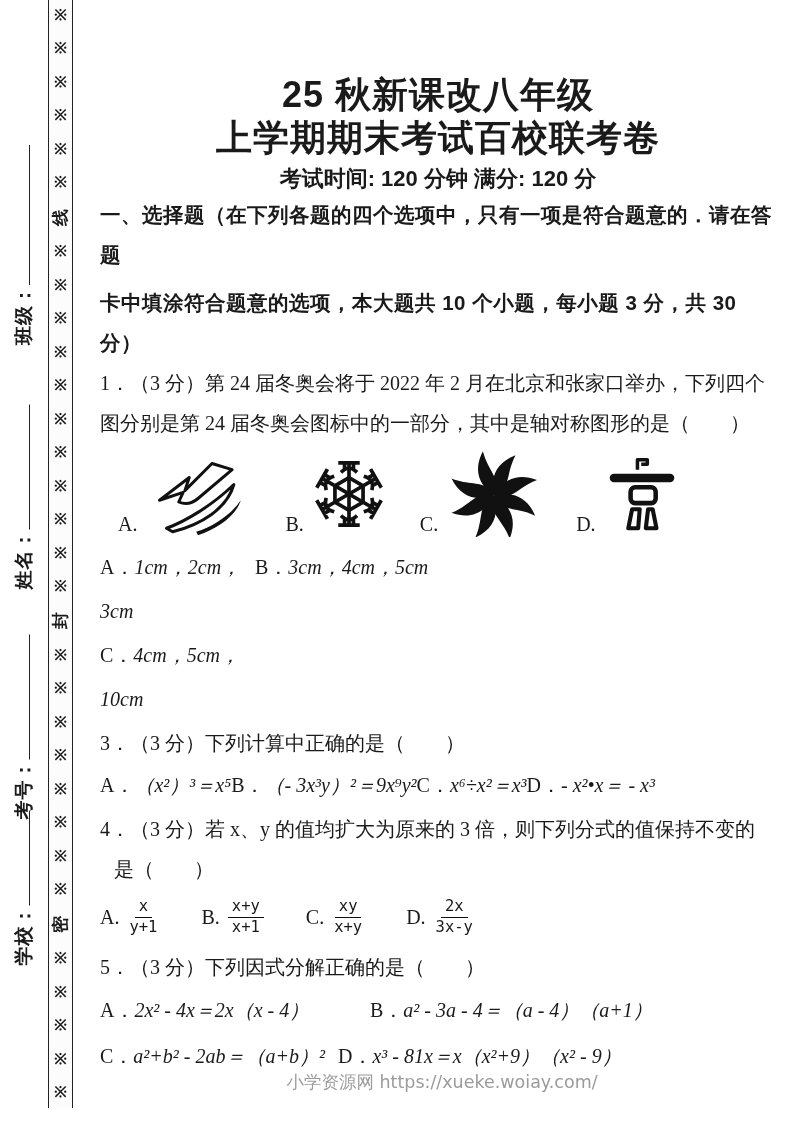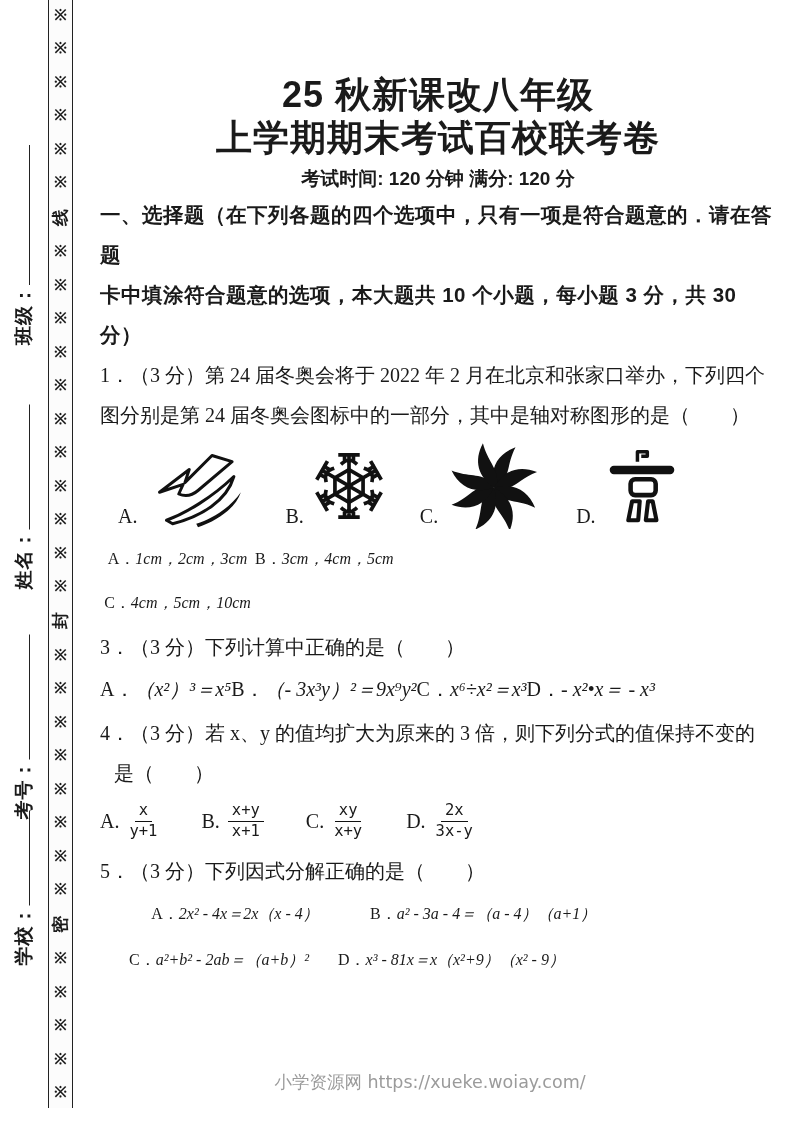--- a/index.html
+++ b/index.html
@@ -28,54 +28,54 @@
   .f3 { top:727px; } .f3 .blank-line { width:125px; }
   .f4 { top:888px; } .f4 .blank-line { width:95px; }
 
   
   .main { position:absolute; left:100px; width:676px; top:0; }
 
   .title { text-align:center; font-family:"Liberation Sans","DejaVu Sans",sans-serif; font-weight:bold; }
   .title-1 { margin-top:73px; font-size:36px; line-height:43px; letter-spacing:1px; }
   .title-2 { font-size:36px; line-height:43px; letter-spacing:1px; }
   .title-3 { margin-top:4px;  font-size:33px; line-height:41px; }
-  .exam-info { margin-top:8px; text-align:center; font-family:"Liberation Sans","DejaVu Sans",sans-serif; font-weight:bold; font-size:19px; line-height:24px; }
+  .exam-info { margin-top:8px; text-align:center; font-family:"Liberation Sans","DejaVu Sans",sans-serif; font-weight:bold; font-size:22px; line-height:24px; }
 
   .section-line { margin-top:4px; font-family:"Liberation Sans","DejaVu Sans",sans-serif; font-weight:bold; font-size:20.5px; line-height:40px; letter-spacing:.5px; }
 
   .bodyline { font-size:20px; line-height:40px; }
   .math { font-style:italic; }
   .opt-label { font-style:normal; }
 
   
   .icon-row { margin-top:4px; height:90px; display:flex; align-items:flex-end; padding-left:18px; }
   .icon-item { display:flex; align-items:flex-end; margin-right:34px; }
   .icon-item .opt-label { font-size:20px; line-height:26px; margin-right:8px; }
   .icon-item svg { display:block; }
 
   
-  .opt-row { font-size:16px; line-height:44px; display:flex;text-align:center; }
+  .opt-row { font-size:20px; line-height:44px; display:flex; }
   .opt-cell-2a { width:155px; }
   .opt-cell-5a { width:270px; }
   .opt-cell-5c { width:238px; }
 
   .q3-options { font-size:20px; line-height:44px; width:644px; }
   .q3-options .opt { margin-right:0; }
   .gap-a { margin-right:24px; } .gap-b { margin-right:30px; } .gap-c { margin-right:44px; }
 
   .q4-stem2 { padding-left:14px; }
   .frac-row { margin-top:4px; display:flex; align-items:center; font-size:20px; height:48px; }
   .frac-row .opt-label { margin-right:8px; }
   .frac-item { display:flex; align-items:center; margin-right:42px; }
   .frac { display:inline-flex; flex-direction:column; align-items:center;
           font-family:"DejaVu Sans Mono","Liberation Mono",monospace; font-size:15.5px; line-height:1.25; font-style:normal; }
   .frac .num { border-bottom:1.6px solid #111; padding:0 4px; }
   .frac .den { padding:0 2px; }
 
-  .footer { position:absolute; left:92px; width:676px; top:1070px; text-align:center;
+  .footer { position:absolute; left:104px; width:676px; top:1070px; text-align:center;
             font-family:"DejaVu Sans","Liberation Sans",sans-serif; font-size:17.5px; color:#9b9b9b; }
 </style>
 </head>
 <body>
 
 <div>
   <div class="seal-field f1">
     <span>班级：</span><span class="blank-line"></span>
   </div>
   <div class="seal-field f2">
@@ -124,21 +124,21 @@
     </div>
 </div>
 
 <div class="main">
 
   <div class="title title-1">25 秋新课改八年级</div>
   <div class="title title-2">上学期期末考试百校联考卷</div>
   <div class="exam-info">考试时间: 120 分钟 满分: 120 分</div>
 
   <div class="section-line">一、选择题（在下列各题的四个选项中，只有一项是符合题意的．请在答题</div>
-  <div class="section-line" style="margin-top:0;">卡中填涂符合题意的选项，本大题共 10 个小题，每小题 3 分，共 30 分）</div>
+  <div class="section-line" style="margin-top:8px;">卡中填涂符合题意的选项，本大题共 10 个小题，每小题 3 分，共 30 分）</div>
 
   <div>
     <div class="bodyline">1．（3 分）第 24 届冬奥会将于 2022 年 2 月在北京和张家口举办，下列四个</div>
     <div class="bodyline">图分别是第 24 届冬奥会图标中的一部分，其中是轴对称图形的是（　　）</div>
     <div class="icon-row">
 
       <div class="icon-item">
         <span class="opt-label">A.</span>
         <span>
           <svg width="106" height="84" viewBox="0 0 120 96">

